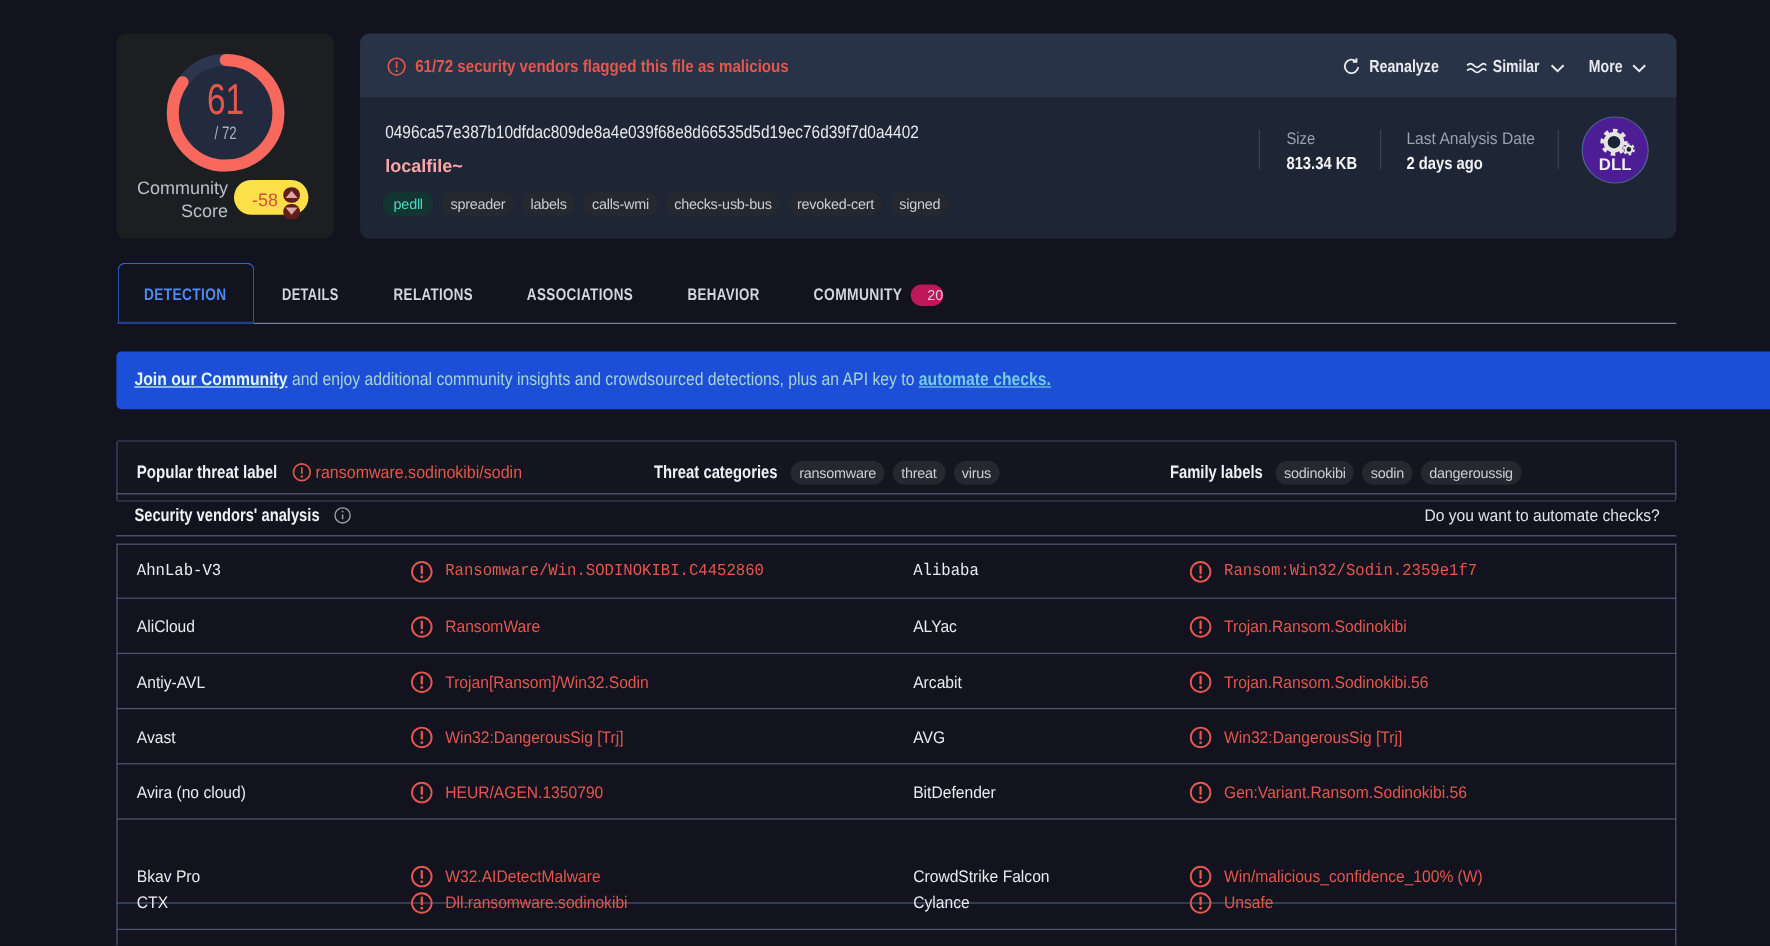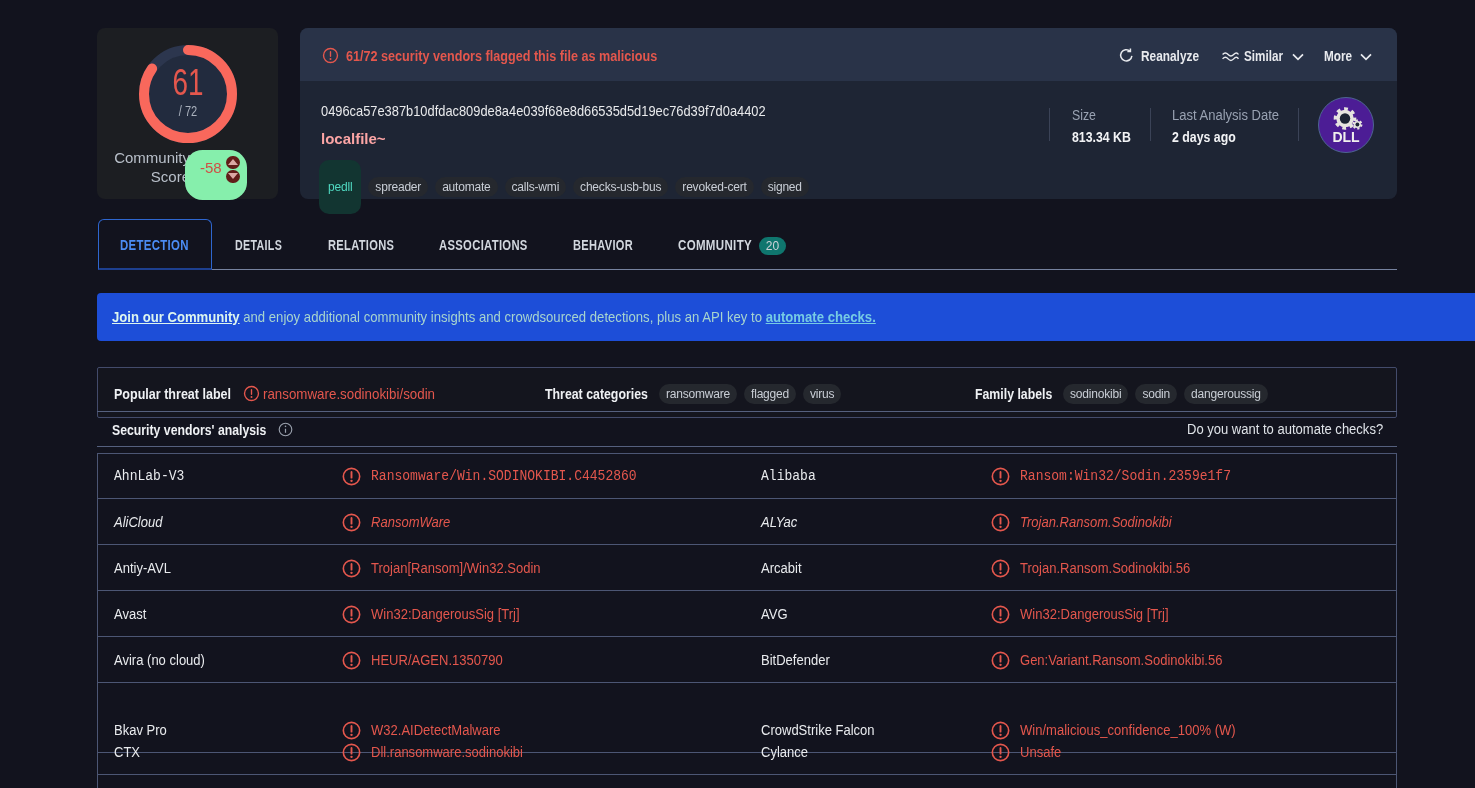--- a/index.html
+++ b/index.html
@@ -21,21 +21,21 @@
 <body>
 
 <div class="abs" style="left:97px; top:28px; width:181px; height:171px; background:#1c1e22; border-radius:8px;">
   <svg class="abs" style="left:36px; top:11px;" width="110" height="110" viewBox="0 0 110 110">
     <circle cx="55" cy="55" r="44" fill="#222b3e" stroke="#2c364e" stroke-width="10"></circle>
     <circle cx="55" cy="55" r="44" fill="none" stroke="#f9685c" stroke-width="10" stroke-linecap="round" stroke-dasharray="234.2 276.5" transform="rotate(-90 55 55)"></circle>
     <text x="55" y="56" text-anchor="middle" font-size="36" textLength="31" lengthAdjust="spacingAndGlyphs" fill="#e4574d" font-family="Liberation Sans, sans-serif">61</text>
     <text x="55" y="77" text-anchor="middle" font-size="15" textLength="18.5" lengthAdjust="spacingAndGlyphs" fill="#aab1bd" font-family="Liberation Sans, sans-serif">/ 72</text>
   </svg>
   <div class="abs" style="left:10px; top:120px; width:83px; text-align:right; font-size:15px; line-height:19px; color:#b9c0ca;">Community Score</div>
-  <div class="abs" style="left:88px; top:122px; width:62px; height:50px; background:#86efac; border-radius:17.5px;">
+  <div class="abs" style="left:98px; top:122px; width:62px; height:29px; background:#fde047; border-radius:17.5px;">
     <span class="abs" style="left:15px; top:9px; font-size:15px; color:#cf4f44;">-58</span>
     <div class="abs" style="right:7px; top:6px; width:14px; height:12.5px; background:#611d19; border-radius:7px;">
       <div class="abs" style="left:2px; top:3.2px; width:0; height:0; border-left:5px solid transparent; border-right:5px solid transparent; border-bottom:6px solid #dba8a4;"></div>
     </div>
     <div class="abs" style="right:7px; top:20px; width:14px; height:12.5px; background:#611d19; border-radius:7px;">
       <div class="abs" style="left:2px; top:3.2px; width:0; height:0; border-left:5px solid transparent; border-right:5px solid transparent; border-top:6px solid #dba8a4;"></div>
     </div>
   </div>
 </div>
 
@@ -65,21 +65,21 @@
 
     <span class="abs" style="left:1024px; top:20px; font-size:14.5px; font-weight:600; color:#e8eaee; display:inline-block; transform:scaleX(0.81); transform-origin:left;">More</span>
     <svg class="abs" style="left:1060px; top:25px;" width="12" height="8" viewBox="0 0 12 8">
       <path d="M1 1.3l5 5 5-5" fill="none" stroke="#e8eaee" stroke-width="1.7"></path>
     </svg>
   </div>
 
   <span class="abs" style="left:21px; top:74px; font-size:15px; color:#e9eaec; display:inline-block; transform:scaleX(0.857); transform-origin:left;">0496ca57e387b10dfdac809de8a4e039f68e8d66535d5d19ec76d39f7d0a4402</span>
   <span class="abs" style="left:21px; top:102px; font-size:15px; font-weight:bold; color:#fca5a5;">localfile~</span>
   <div class="abs" style="left:19px; top:132px;">
-    <span class="tag teal" style="padding:17px 9px;">pedll</span><span class="tag">spreader</span><span class="tag">automate</span><span class="tag">calls-wmi</span><span class="tag">checks-usb-bus</span><span class="tag">revoked-cert</span><span class="tag">signed</span>
+    <span class="tag teal" style="padding:0 9px;">pedll</span><span class="tag">spreader</span><span class="tag">labels</span><span class="tag">calls-wmi</span><span class="tag">checks-usb-bus</span><span class="tag">revoked-cert</span><span class="tag">signed</span>
   </div>
 
   <div class="abs" style="left:749px; top:80px; width:1px; height:33px; background:#3b4357;"></div>
   <span class="abs seplabel" style="left:772px; top:79px; display:inline-block; transform:scaleX(0.88); transform-origin:left;">Size</span>
   <span class="abs sepvalue" style="left:772px; top:101px; display:inline-block; transform:scaleX(0.85); transform-origin:left;">813.34 KB</span>
   <div class="abs" style="left:850px; top:80px; width:1px; height:33px; background:#3b4357;"></div>
   <span class="abs seplabel" style="left:872px; top:79px; display:inline-block; transform:scaleX(0.93); transform-origin:left;">Last Analysis Date</span>
   <span class="abs sepvalue" style="left:872px; top:101px; display:inline-block; transform:scaleX(0.85); transform-origin:left;">2 days ago</span>
   <div class="abs" style="left:998px; top:80px; width:1px; height:33px; background:#3b4357;"></div>
   <div class="abs" style="left:1018px; top:69px; width:56px; height:56px; background:#4c1d95; border:1.5px solid #4d6591; border-radius:50%;">
@@ -96,39 +96,39 @@
 </div>
 
 <div class="abs" style="left:98px; top:269px; width:1299px; height:1px; background:#76829f;"></div>
 <div class="abs" style="left:98px; top:219px; width:114px; height:51px; background:#12131e; border:1px solid #2e66cf; border-bottom:2px solid #1d3f8f; border-radius:6px 6px 0 0;"></div>
 <span class="abs" style="left:120px; top:237px; font-size:14px; font-weight:bold; letter-spacing:0.4px; color:#4b8cf4; display:inline-block; transform:scaleX(0.815); transform-origin:left;">DETECTION</span>
 <span class="abs" style="left:235px; top:237px; font-size:14px; font-weight:bold; letter-spacing:0.4px; color:#d2d7de; display:inline-block; transform:scaleX(0.765); transform-origin:left;">DETAILS</span>
 <span class="abs" style="left:328px; top:237px; font-size:14px; font-weight:bold; letter-spacing:0.4px; color:#d2d7de; display:inline-block; transform:scaleX(0.794); transform-origin:left;">RELATIONS</span>
 <span class="abs" style="left:439px; top:237px; font-size:14px; font-weight:bold; letter-spacing:0.4px; color:#d2d7de; display:inline-block; transform:scaleX(0.804); transform-origin:left;">ASSOCIATIONS</span>
 <span class="abs" style="left:573px; top:237px; font-size:14px; font-weight:bold; letter-spacing:0.4px; color:#d2d7de; display:inline-block; transform:scaleX(0.79); transform-origin:left;">BEHAVIOR</span>
 <span class="abs" style="left:678px; top:237px; font-size:14px; font-weight:bold; letter-spacing:0.4px; color:#d2d7de; display:inline-block; transform:scaleX(0.823); transform-origin:left;">COMMUNITY</span>
-<div class="abs" style="left:759px; top:237px; width:27px; height:18px; background:#0f766e; border-radius:9px; text-align:center; font-size:12px; line-height:18px; color:#cdd2d9;">20</div>
+<div class="abs" style="left:759px; top:237px; width:27px; height:18px; background:#be185d; border-radius:9px; text-align:right; font-size:12px; line-height:18px; color:#cdd2d9;">20</div>
 
 <div class="abs" style="left:97px; top:293px; width:1468px; height:48px; background:#1d4ed8; border-radius:4px;">
   <div class="abs" style="left:15px; top:15px; font-size:15px; color:#a7d4ce; white-space:nowrap; transform:scaleX(0.875); transform-origin:left;">
     <span style="font-weight:bold; text-decoration:underline; color:#ddf5ee;">Join our Community</span> and enjoy additional community insights and crowdsourced detections, plus an API key to <span style="font-weight:bold; text-decoration:underline; color:#76cbe4;">automate checks.</span>
   </div>
 </div>
 
 <div class="abs" style="left:97px; top:352px; width:1300px; height:51px; background:#14151e; border:1px solid #434b6b; border-radius:2px;margin-top:15px;">
   <span class="abs" style="left:16px; top:17px; font-size:15px; font-weight:bold; color:#eff1f4; display:inline-block; transform:scaleX(0.836); transform-origin:left;">Popular threat label</span>
   <svg class="wicon" style="left:145px; top:17px; color:#e4574d;" viewBox="0 0 20 20">
     <circle cx="10" cy="10" r="8.2" fill="none" stroke="currentColor" stroke-width="1.6"></circle>
     <line x1="10" y1="5.6" x2="10" y2="11" stroke="currentColor" stroke-width="1.6" stroke-linecap="round"></line>
     <circle cx="10" cy="14.2" r="1.15" fill="currentColor"></circle>
   </svg>
   <span class="abs" style="left:165px; top:18px; font-size:14.5px; color:#e4574d; display:inline-block; transform:scaleX(0.92); transform-origin:left;">ransomware.sodinokibi/sodin</span>
   <span class="abs" style="left:447px; top:17px; font-size:15px; font-weight:bold; color:#eff1f4; display:inline-block; transform:scaleX(0.823); transform-origin:left;">Threat categories</span>
   <div class="abs" style="left:561px; top:16px;">
-    <span class="tag">ransomware</span><span class="tag">flagged</span><span class="tag">virus</span>
+    <span class="tag">ransomware</span><span class="tag">threat</span><span class="tag">virus</span>
   </div>
   <span class="abs" style="left:877px; top:17px; font-size:15px; font-weight:bold; color:#eff1f4; display:inline-block; transform:scaleX(0.82); transform-origin:left;">Family labels</span>
   <div class="abs" style="left:965px; top:16px;">
     <span class="tag">sodinokibi</span><span class="tag">sodin</span><span class="tag">dangeroussig</span>
   </div>
 </div>
 
 <div class="abs" style="left:97px; top:411px; width:1300px; height:1px; background:#55607e;"></div>
 <span class="abs" style="left:112px; top:421px; font-size:15px; font-weight:bold; color:#eff1f4; display:inline-block; transform:scaleX(0.818); transform-origin:left;">Security vendors' analysis</span>
 <svg class="abs" style="left:278px; top:422px;" width="15" height="15" viewBox="0 0 20 20">
@@ -150,21 +150,21 @@
     </svg>
     <span class="vdet">Ransomware/Win.SODINOKIBI.C4452860</span>
     <span class="vname2">Alibaba</span>
     <svg class="abs" style="left:893.5px; top:14px; color:#e4574d; width:19px; height:19px;" viewBox="0 0 20 20">
       <circle cx="10" cy="10" r="8.6" fill="none" stroke="currentColor" stroke-width="1.7"></circle>
       <line x1="10" y1="5.2" x2="10" y2="11.2" stroke="currentColor" stroke-width="2" stroke-linecap="round"></line>
       <circle cx="10" cy="14.6" r="1.25" fill="currentColor"></circle>
     </svg>
     <span class="vdet2">Ransom:Win32/Sodin.2359e1f7</span>
   </div>
-  <div class="vrow" style="top:499px;font-style:italic;">
+  <div class="vrow" style="top:499px;">
     <span class="vname">AliCloud</span>
     <svg class="abs" style="left:244.5px; top:14px; color:#e4574d; width:19px; height:19px;" viewBox="0 0 20 20">
       <circle cx="10" cy="10" r="8.6" fill="none" stroke="currentColor" stroke-width="1.7"></circle>
       <line x1="10" y1="5.2" x2="10" y2="11.2" stroke="currentColor" stroke-width="2" stroke-linecap="round"></line>
       <circle cx="10" cy="14.6" r="1.25" fill="currentColor"></circle>
     </svg>
     <span class="vdet">RansomWare</span>
     <span class="vname2">ALYac</span>
     <svg class="abs" style="left:893.5px; top:14px; color:#e4574d; width:19px; height:19px;" viewBox="0 0 20 20">
       <circle cx="10" cy="10" r="8.6" fill="none" stroke="currentColor" stroke-width="1.7"></circle>

